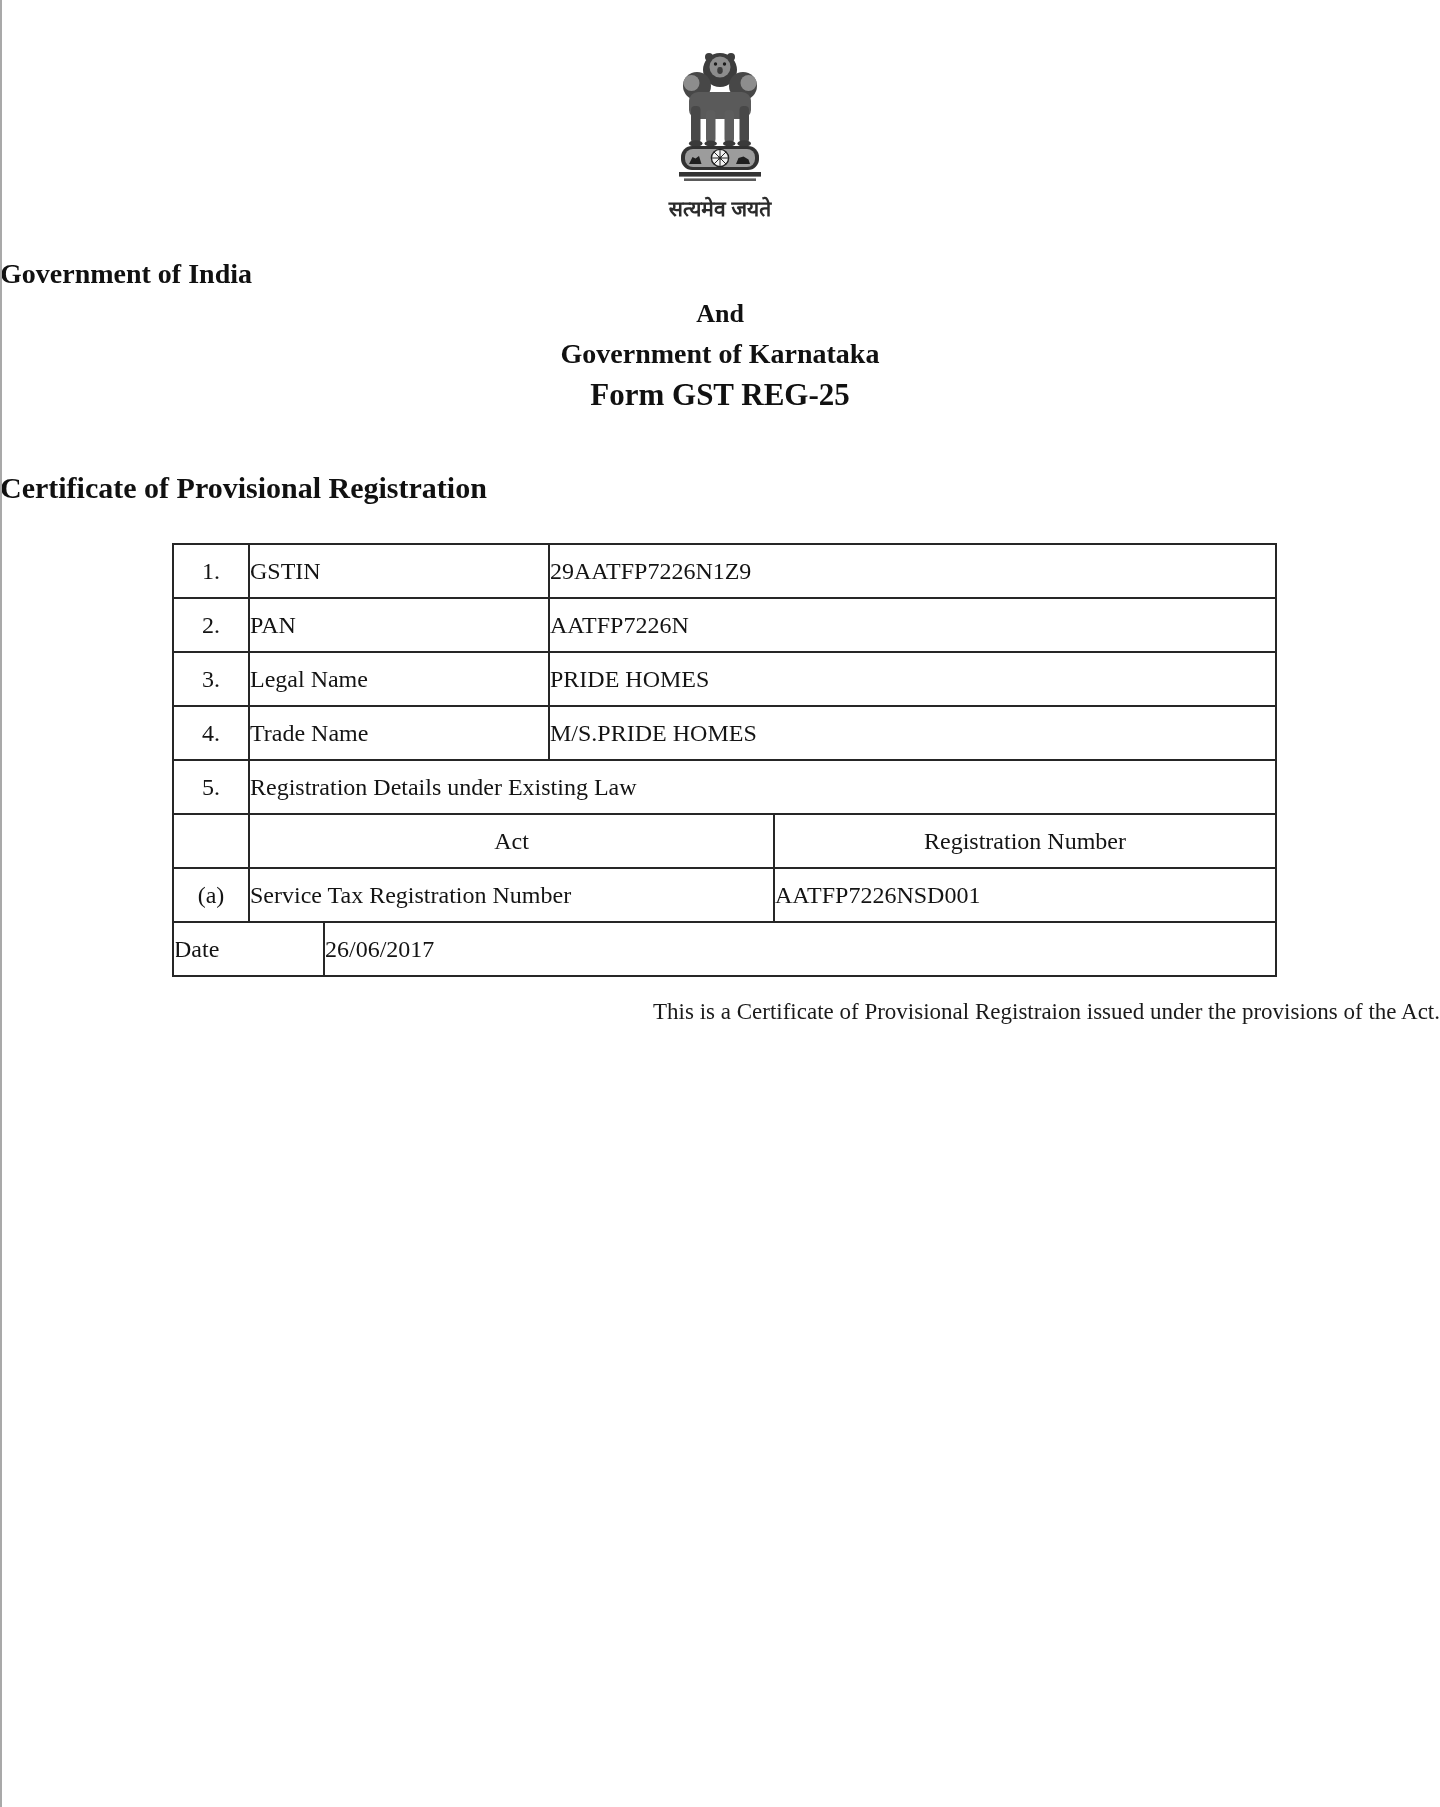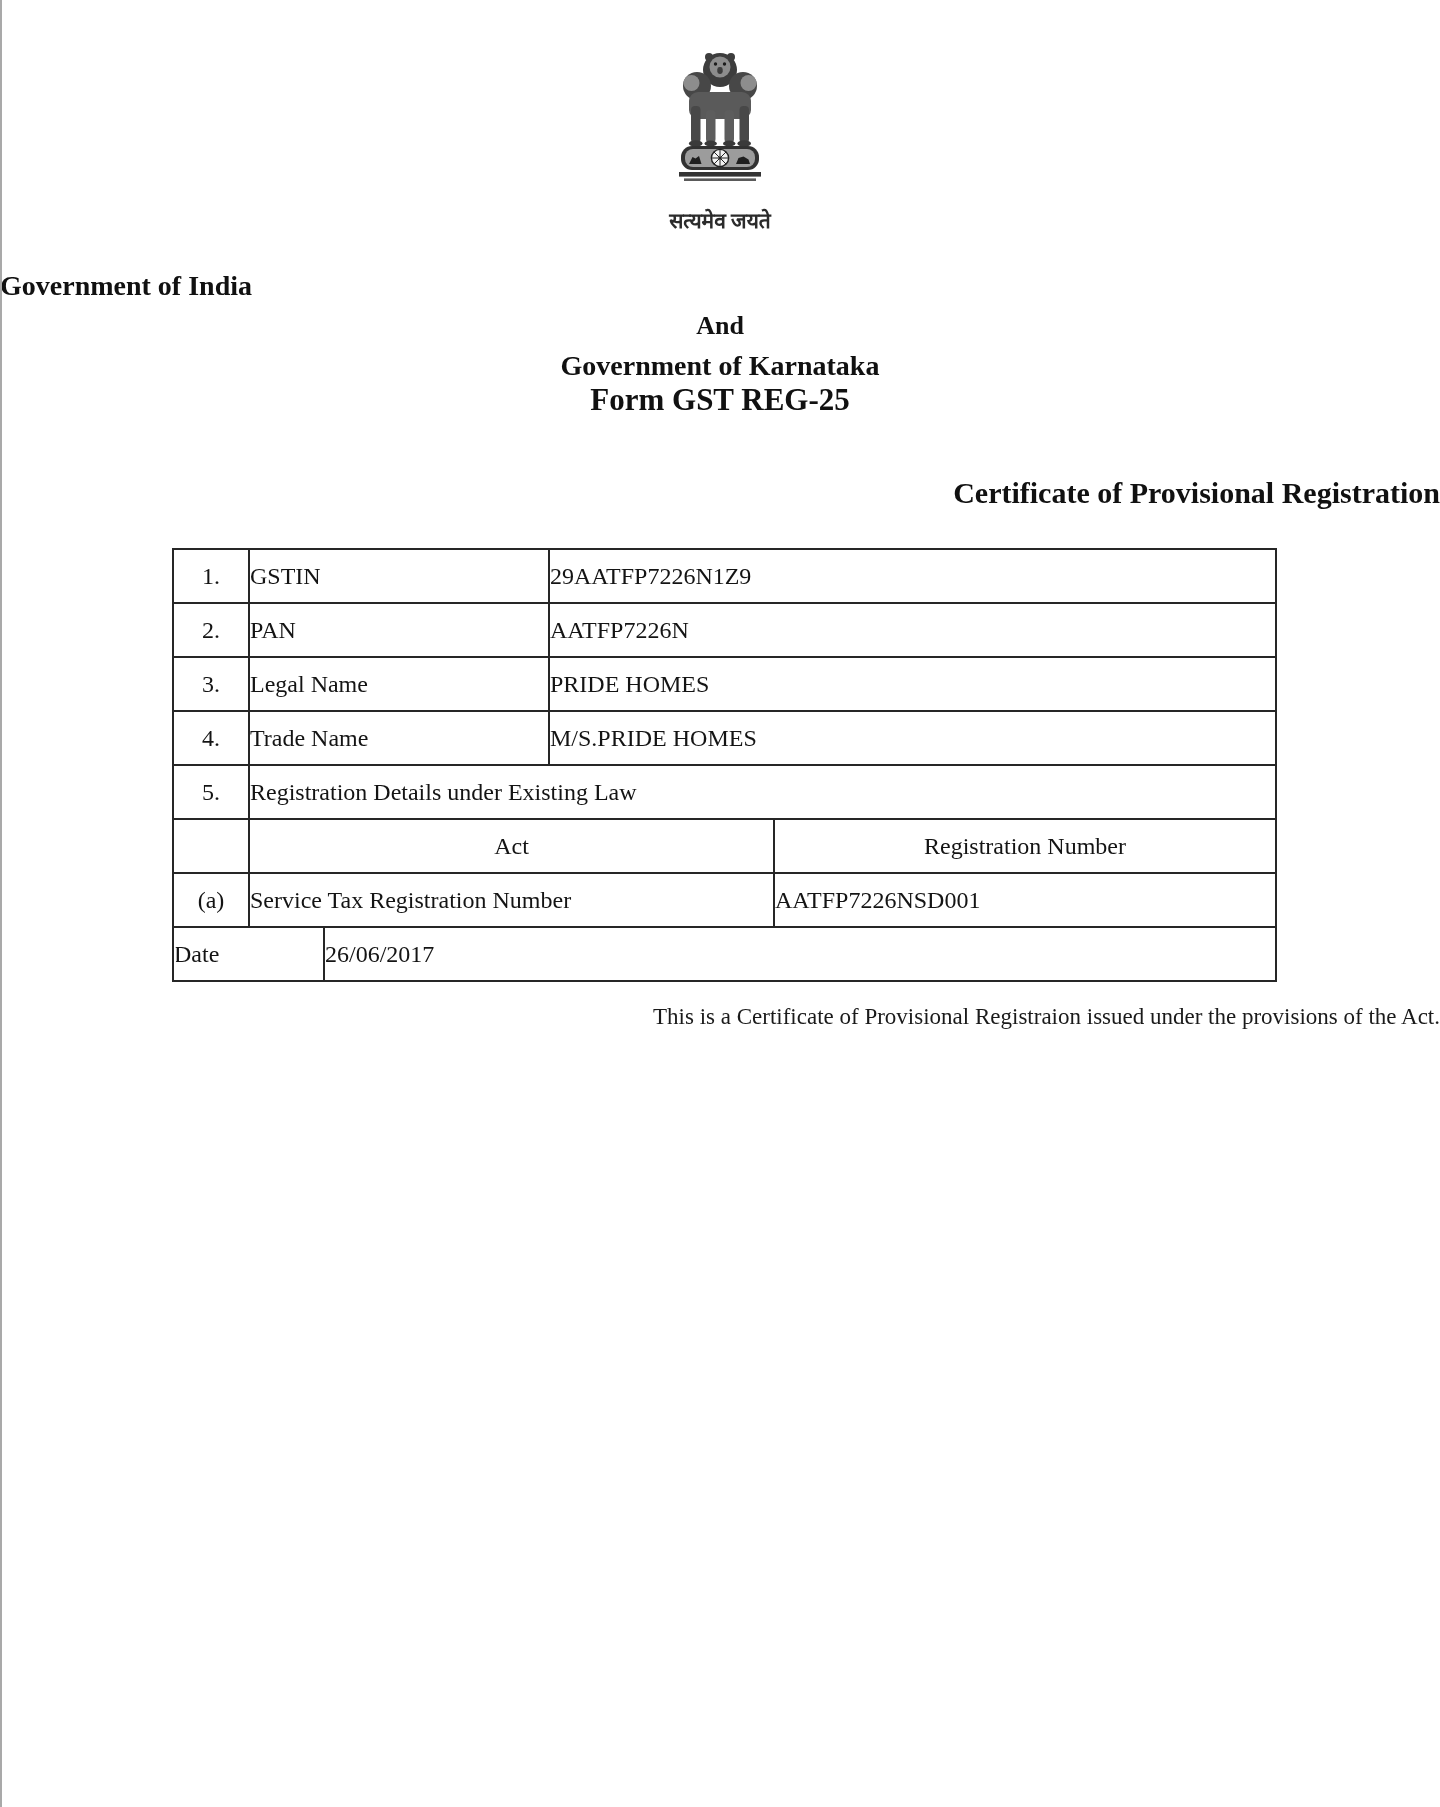--- a/index.html
+++ b/index.html
@@ -19,32 +19,32 @@
     position: absolute;
     left: 0; top: 0;
     width: 2px; height: 1807px;
     background: #a9a9a9;
   }
   .emblem-block {
     padding-top: 40px;
     text-align: center;
   }
   .emblem-caption {
-    margin-top: 20px;
+    margin-top: 8px;
     text-align: center;
     font-size: 21px;
     font-weight: 700;
     color: #2b2b2b;
-    font-family: Liberation Serif, serif;
+    font-family: Liberation Sans, sans-serif;
   }
   .gov-line-1 { margin-top: 36px; text-align: left; font-size: 28px; font-weight: 700; line-height: 1.15; }
   .gov-line-2 { margin-top: 9px;  text-align: center; font-size: 26px; font-weight: 700; line-height: 1.15; }
   .gov-line-3 { margin-top: 9px;  text-align: center; font-size: 28px; font-weight: 700; line-height: 1.15; }
-  .form-line  {  text-align: center; font-size: 31px; font-weight: 700; line-height: 1.15; }
-  .cert-title { margin-top: 58px; text-align: right; font-size: 30px; font-weight: 700; line-height: 1.15; }
+  .form-line  { margin-top: 7px;  text-align: center; font-size: 31px; font-weight: 700; line-height: 1.15; }
+  .cert-title { margin-top: 58px; text-align: left; font-size: 30px; font-weight: 700; line-height: 1.15; }
 
   table.cert-table {
     margin: 38px 0 0 172px;
     width: 1103px;
     border-collapse: collapse;
     table-layout: fixed;
     font-size: 24px;
     color: #141414;
   }
   table.cert-table, table.cert-table td {

